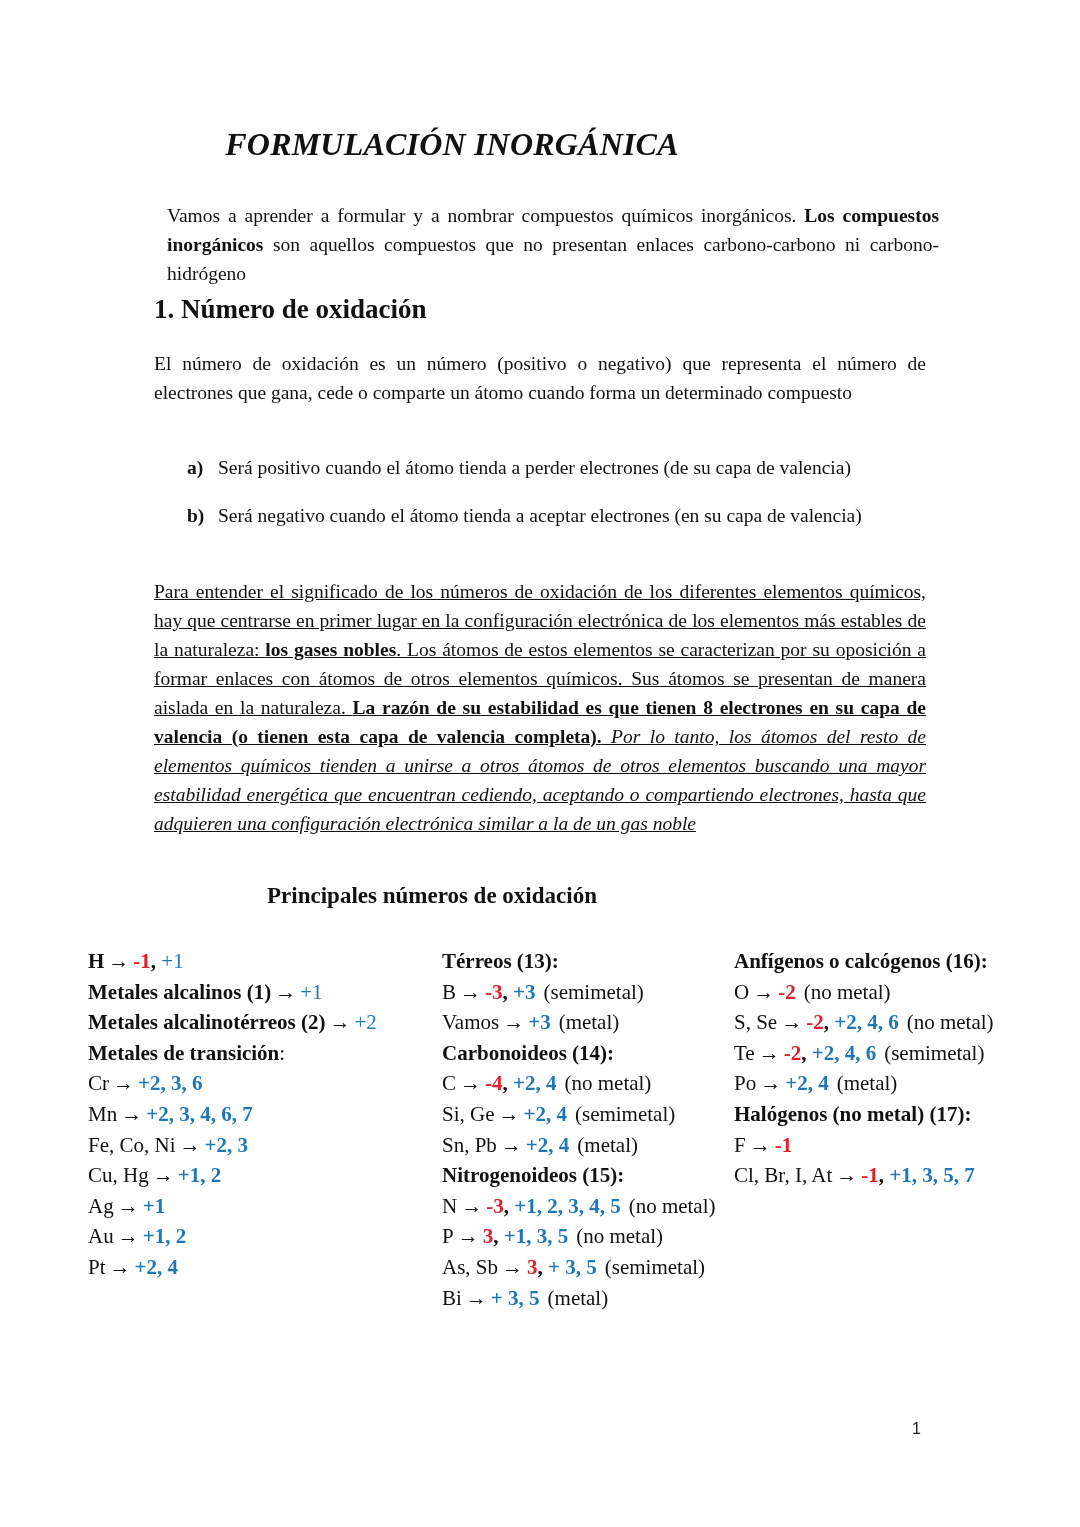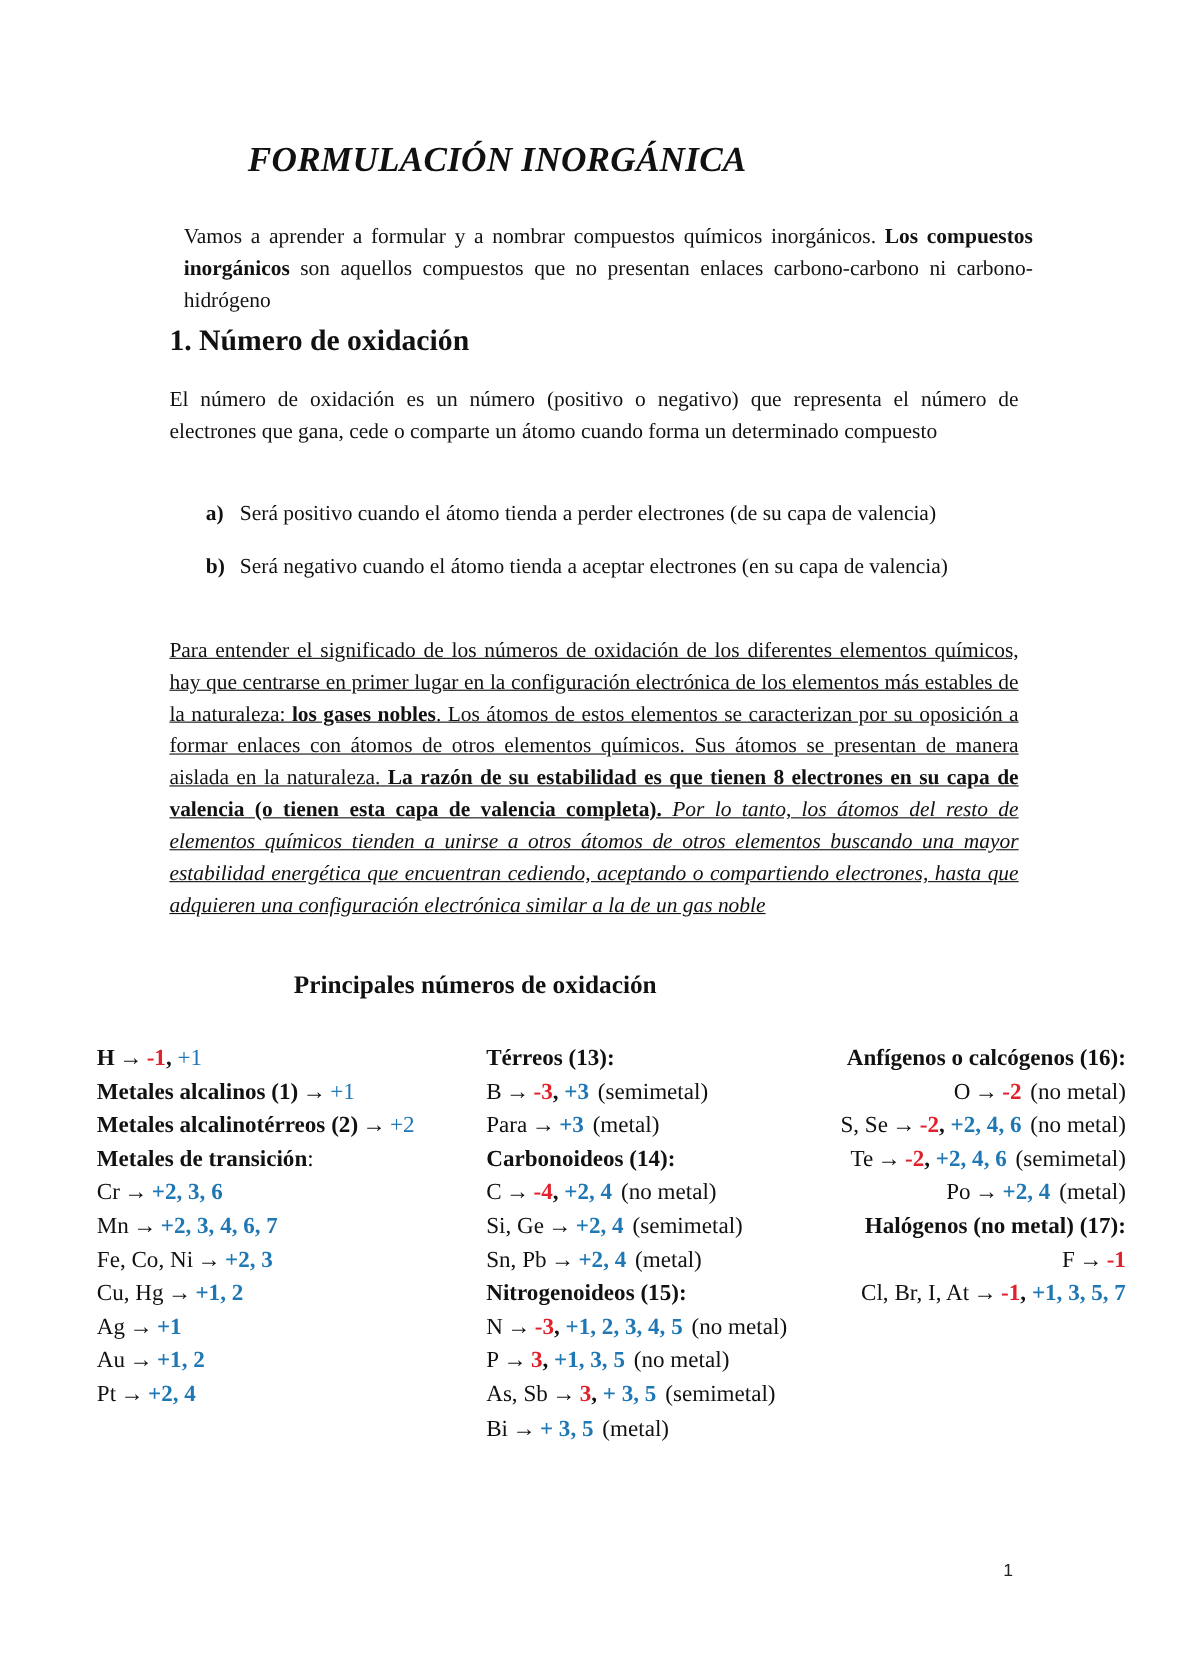--- a/index.html
+++ b/index.html
@@ -31,21 +31,21 @@
   .item-b { top: 501px; }
   .explain { top: 577px; text-decoration: underline; }
   .table-title {
     position: absolute; top: 883px; left: 0; width: 864px; text-align: center;
     font-size: 23px; font-weight: bold;
   }
   .col { position: absolute; top: 946px; font-size: 21px; }
   .col .row { height: 30.6px; line-height: 30.6px; white-space: nowrap; }
   .col1 { left: 88px; }
   .col2 { left: 410px; margin-left: 32px; }
-  .col3 { left: 764px; text-align: right; }
+  .col3 { left: 734px; }
   .row .hdr { font-weight: bold; }
   .neg { color: #e0202a; font-weight: bold; }
   .pos { color: #1f77b4; }
   .posb { color: #1f77b4; font-weight: bold; }
   .sep { font-weight: bold; }
   .arrow { margin: 0 4px; }
   .note { margin-left: 8px; }
   .page-number {
     position: absolute; top: 1420px; left: 912px; font-family: "Liberation Sans", sans-serif;
     font-size: 16px; color: #222;
@@ -89,21 +89,21 @@
       <div class="row"><span>Mn</span><span class="arrow">→</span><span class="posb">+2, 3, 4, 6, 7</span></div>
       <div class="row"><span>Fe, Co, Ni</span><span class="arrow">→</span><span class="posb">+2, 3</span></div>
       <div class="row"><span>Cu, Hg</span><span class="arrow">→</span><span class="posb">+1, 2</span></div>
       <div class="row"><span>Ag</span><span class="arrow">→</span><span class="posb">+1</span></div>
       <div class="row"><span>Au</span><span class="arrow">→</span><span class="posb">+1, 2</span></div>
       <div class="row"><span>Pt</span><span class="arrow">→</span><span class="posb">+2, 4</span></div>
     </div>
   <div class="col col2">
       <div class="row"><span class="hdr">Térreos (13):</span></div>
       <div class="row"><span>B</span><span class="arrow">→</span><span class="neg">-3</span><span class="sep">, </span><span class="posb">+3</span><span class="note">(semimetal)</span></div>
-      <div class="row"><span>Para</span><span class="arrow">→</span><span class="posb">+3</span><span class="note">(metal)</span></div>
+      <div class="row"><span>Vamos</span><span class="arrow">→</span><span class="posb">+3</span><span class="note">(metal)</span></div>
       <div class="row"><span class="hdr">Carbonoideos (14):</span></div>
       <div class="row"><span>C</span><span class="arrow">→</span><span class="neg">-4</span><span class="sep">, </span><span class="posb">+2, 4</span><span class="note">(no metal)</span></div>
       <div class="row"><span>Si, Ge</span><span class="arrow">→</span><span class="posb">+2, 4</span><span class="note">(semimetal)</span></div>
       <div class="row"><span>Sn, Pb</span><span class="arrow">→</span><span class="posb">+2, 4</span><span class="note">(metal)</span></div>
       <div class="row"><span class="hdr">Nitrogenoideos (15):</span></div>
       <div class="row"><span>N</span><span class="arrow">→</span><span class="neg">-3</span><span class="sep">, </span><span class="posb">+1, 2, 3, 4, 5</span><span class="note">(no metal)</span></div>
       <div class="row"><span>P</span><span class="arrow">→</span><span class="neg">3</span><span class="sep">, </span><span class="posb">+1, 3, 5</span><span class="note">(no metal)</span></div>
       <div class="row"><span>As, Sb</span><span class="arrow">→</span><span class="neg">3</span><span class="sep">, </span><span class="posb">+ 3, 5</span><span class="note">(semimetal)</span></div>
       <div class="row"><span>Bi</span><span class="arrow">→</span><span class="posb">+ 3, 5</span><span class="note">(metal)</span></div>
     </div>

